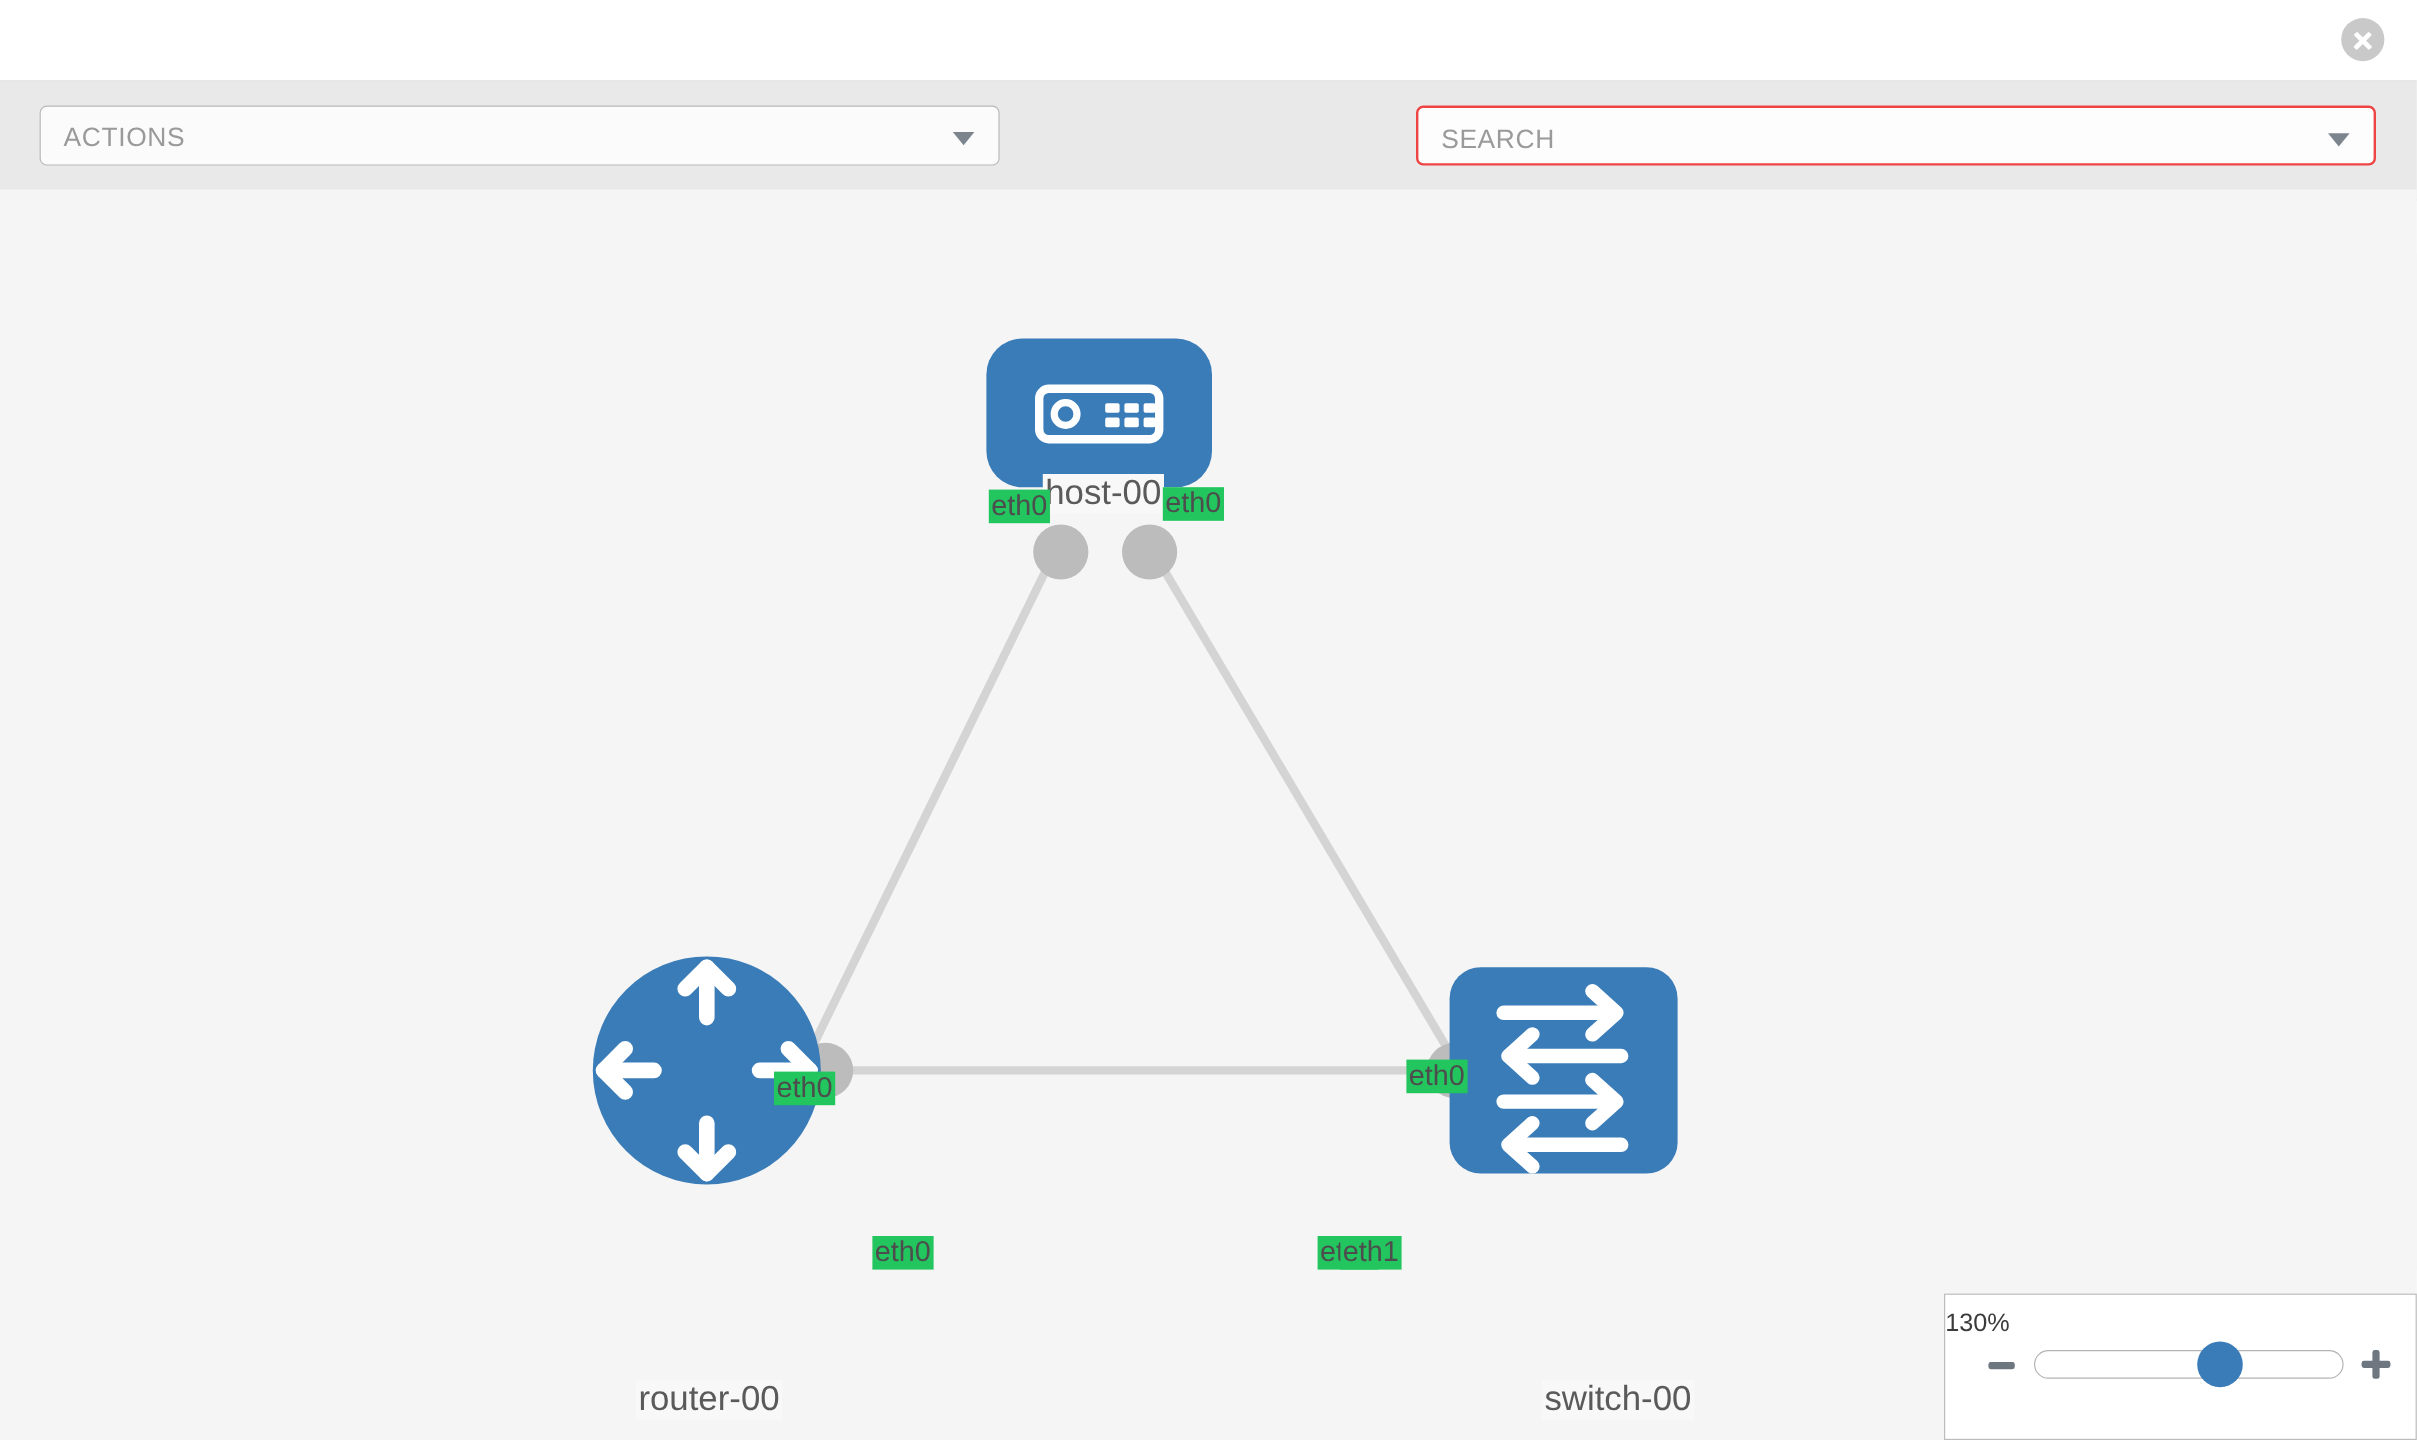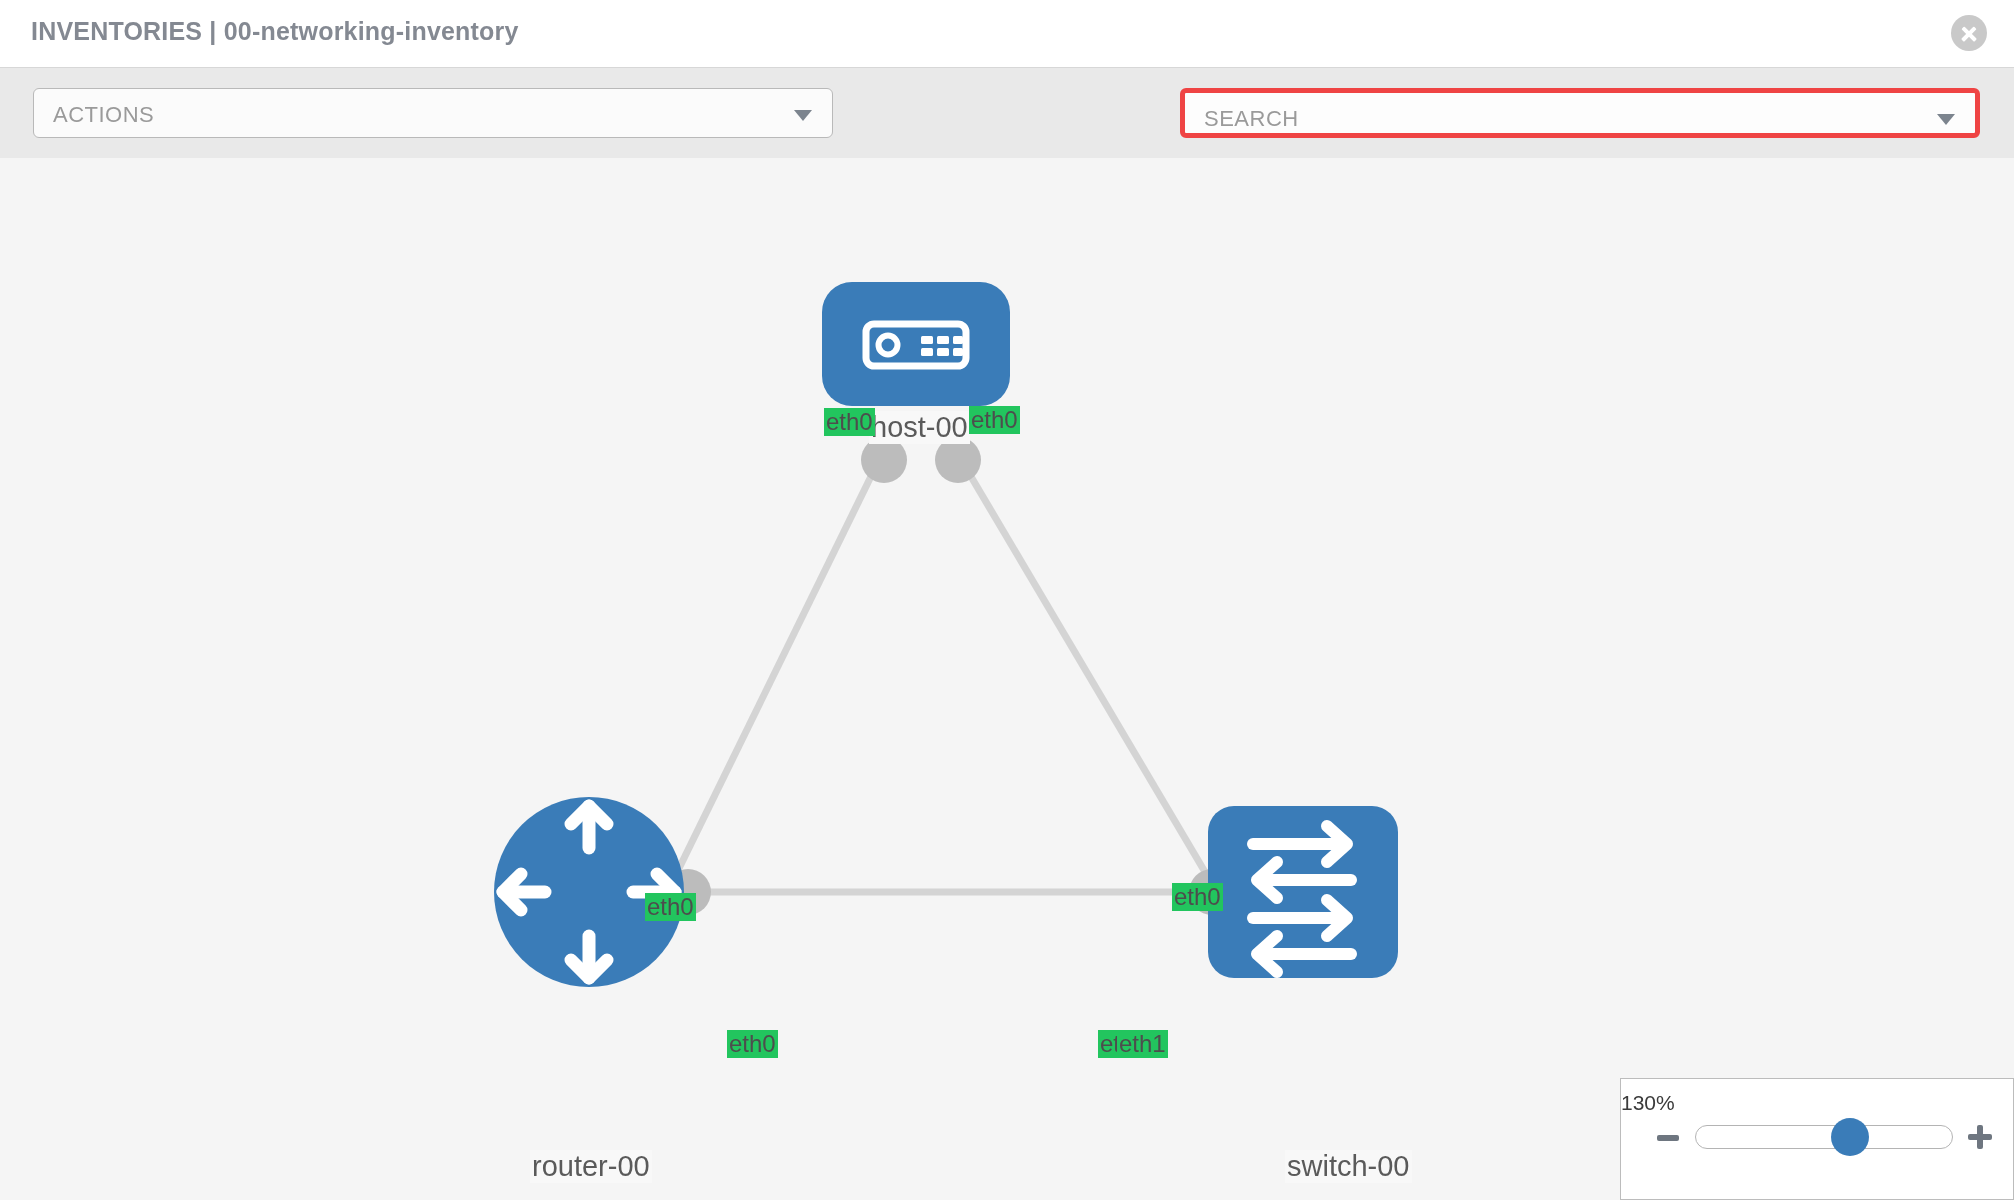--- a/index.html
+++ b/index.html
@@ -109,21 +109,21 @@
   #wrench-icon { left: 1047px; }
   #key-icon    { left: 1115px; }
 
   .search-box {
     position: absolute;
     left: 1180px;
     top: 20px;
     width: 800px;
     height: 50px;
     background: #fdfdfd;
-    border: 5px solid #ef4444;
+    border: 2px solid #ef4444;
     border-radius: 6px;
     box-sizing: border-box;
     cursor: text;
   }
   .search-box .search-text {
     position: absolute;
     left: 19px;
     top: 13px;
     font-size: 22px;
     color: #9a9a9a;
@@ -229,21 +229,20 @@
     height: 38px;
     border-radius: 50%;
     background: #3a7cb8;
     cursor: grab;
   }
 </style>
 </head>
 <body>
 
 <div class="header">
-  <div class="page-title">INVENTORIES | 00-networking-inventory</div>
   <div class="close-btn"></div>
 </div>
 
 <div class="toolbar">
 
   <div class="actions-select">
     <span class="sel-label">ACTIONS</span>
     <span class="caret"></span>
   </div>
 
@@ -324,21 +323,21 @@
         <path d="M1259 722 L1351 722"></path>
         <path d="M1277 704 L1257 722 L1277 740"></path>
         <path d="M1253 760 L1345 760"></path>
         <path d="M1327 742 L1347 760 L1327 778"></path>
         <path d="M1259 796 L1351 796"></path>
         <path d="M1277 778 L1257 796 L1277 814"></path>
       </g>
     </g>
   </svg>
 
-  <div class="node-label" style="left:869px; top:237px;margin-top:16px;">host-00</div>
+  <div class="node-label" style="left:869px; top:237px;">host-00</div>
   <div class="iface-label" style="left:824px; top:250px;">eth0</div>
   <div class="iface-label" style="left:969px; top:248px;">eth0</div>
 
   <div class="iface-label" style="left:645px; top:735px;">eth0</div>
   <div class="iface-label" style="left:1172px; top:725px;">eth0</div>
 
   <div class="iface-label" style="left:727px; top:872px;">eth0</div>
   <div class="iface-label" style="left:1098px; top:872px;">eth0</div>
   <div class="iface-label" style="left:1117px; top:872px;">eth1</div>
 

